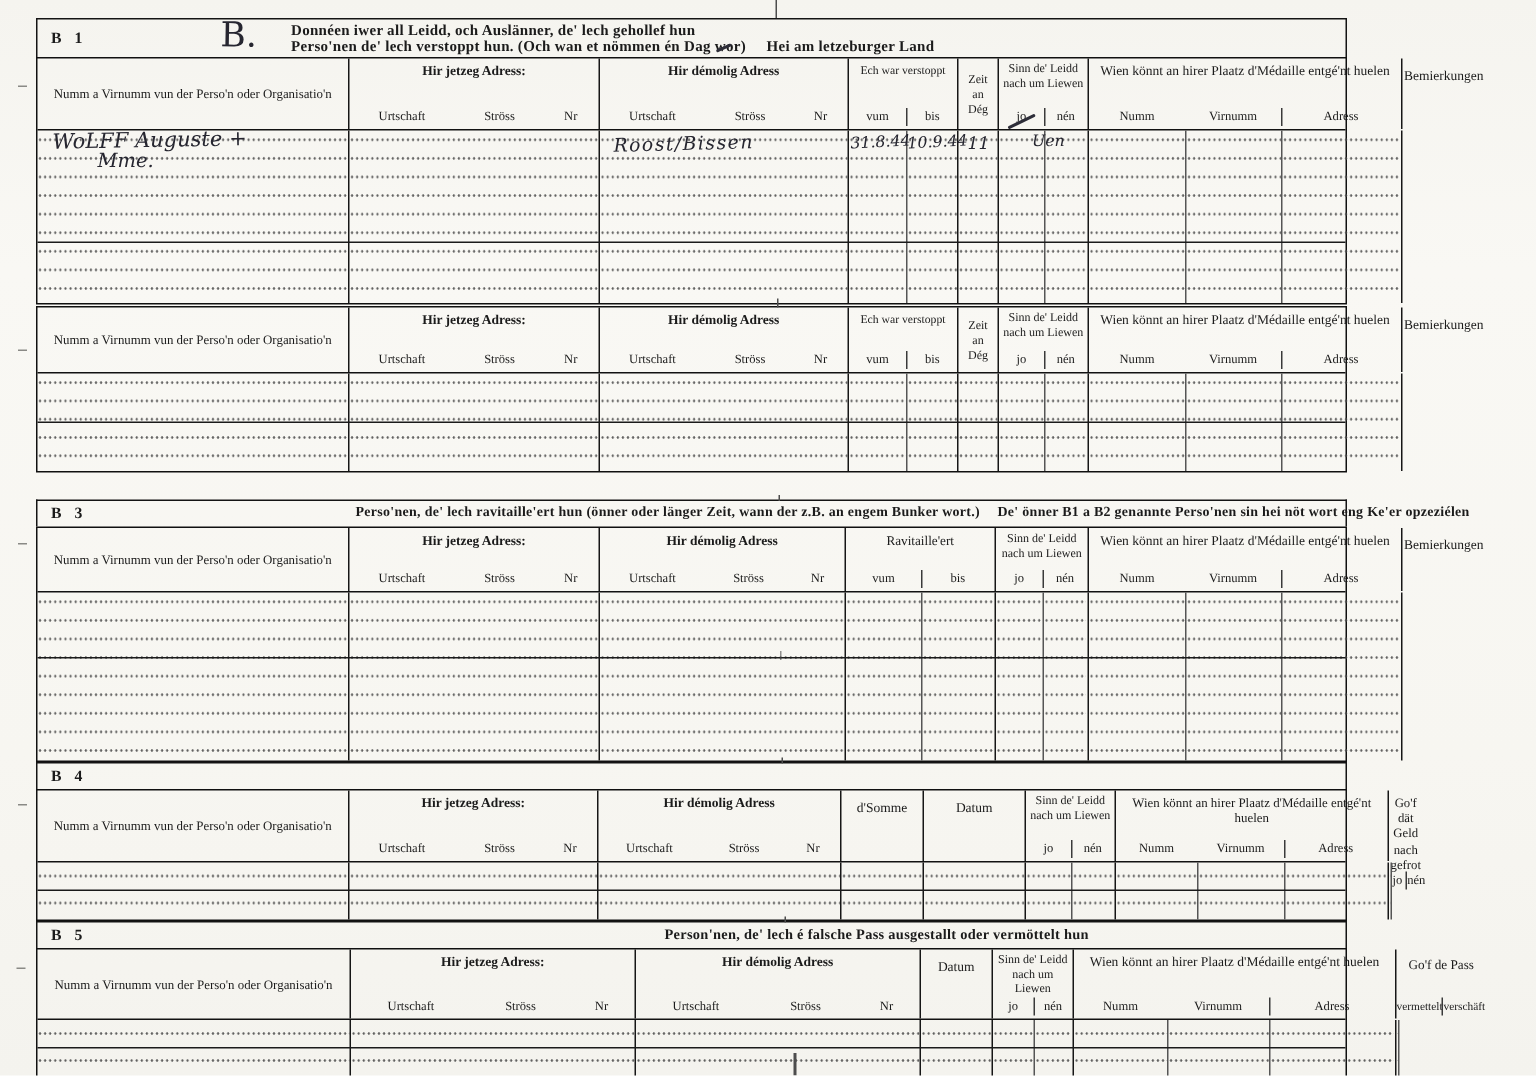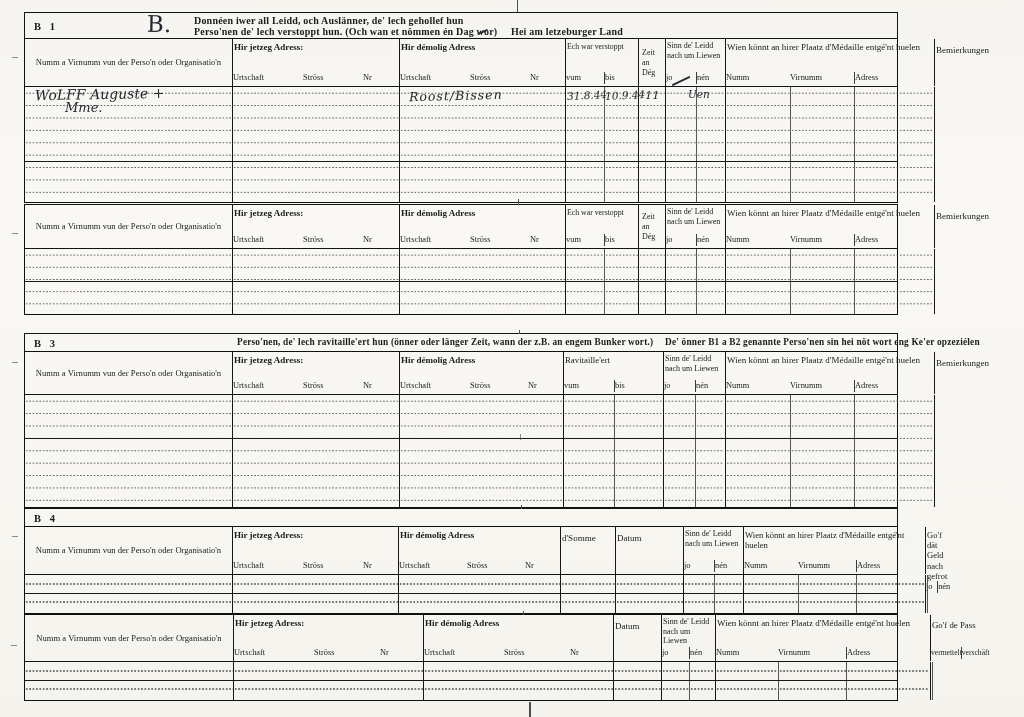--- a/index.html
+++ b/index.html
@@ -10,21 +10,21 @@
     font-family:"Liberation Serif","DejaVu Serif",serif; color:#1b1b1b;
   }
   .sec { position:absolute; left:24px; width:874px; }
   .tbar { position:relative; border:1.6px solid #141414; border-bottom:none; }
   .secid { position:absolute; left:9px; top:50%; transform:translateY(-50%);
            font-weight:bold; font-size:10.5px; letter-spacing:3px; white-space:nowrap; }
   .ttext { position:absolute; font-weight:bold; font-size:10px; white-space:nowrap; letter-spacing:.2px; }
   .frame { border:1.8px solid #101010; }
   .hdr { position:relative; display:flex; align-items:stretch; border-bottom:1.5px solid #121212; }
   .hcol { position:relative; flex:0 0 auto; display:flex; flex-direction:column;
-          justify-content:space-between; border-right:1.5px solid #161616; }
+          justify-content:space-between; border-right:1.5px solid #161616; text-align:center; }
   .hcol.last { border-right:none; flex:1 1 auto; }
   .glabel { font-size:8.8px; line-height:1.2; padding:3px 1px 0 1px; }
   .clabel { display:flex; align-items:center; justify-content:center; height:100%;
             font-size:8.6px; line-height:1.25; padding:0 3px; }
   .subs { display:flex; align-items:flex-end; padding-bottom:2px; font-size:8.4px; }
   .subs span { display:block; line-height:12px; flex:0 0 auto; }
   .sline { border-left:1px solid #3a3a3a; }
   .body { position:relative; display:flex; }
   .bcol { position:relative; flex:0 0 auto; display:flex; border-right:1.5px solid #161616; }
   .bcol.last { border-right:none; flex:1 1 auto; }
@@ -359,20 +359,24 @@
         <div class="bcol last">
           <div class="bsub dots" style="width:50%"></div>
           <div class="bsub dots" style="width:50%"></div>
         </div>
         <div class="rowline" style="top:18px"></div>
       </div>
     </div>
   </div>
 
   <div class="sec" style="top:614px">
+    <div class="tbar" style="height:18px">
+      <span class="secid">B 5</span>
+      <span class="ttext" style="left:418px;top:3px;font-size:9.6px">Person'nen, de' lech é falsche Pass ausgestallt oder vermöttelt hun</span>
+    </div>
     <div class="frame">
       <div class="hdr" style="height:47px">
         <div class="hcol" style="width:209px">
           <div class="clabel">Numm a Virnumm vun der Perso'n oder Organisatio'n</div>
         </div>
         <div class="hcol" style="width:190px">
           <div class="glabel" style="font-weight:bold;font-size:9px">Hir jetzeg Adress:</div>
           <div class="subs">
             <span style="width:80px">Urtschaft</span>
             <span style="width:66px">Ströss</span>

